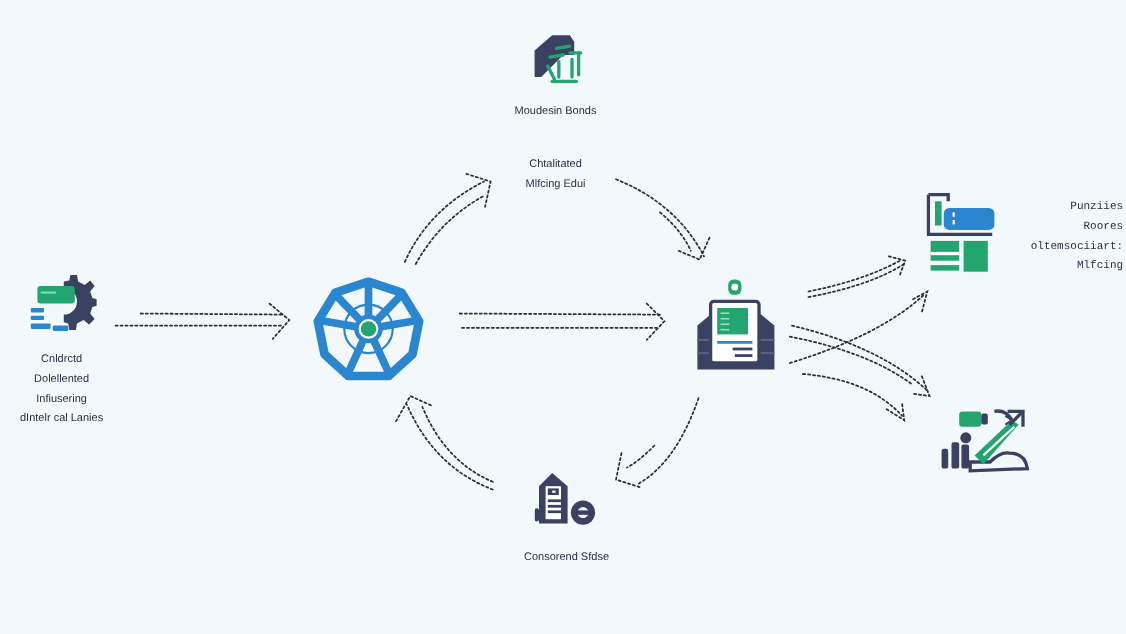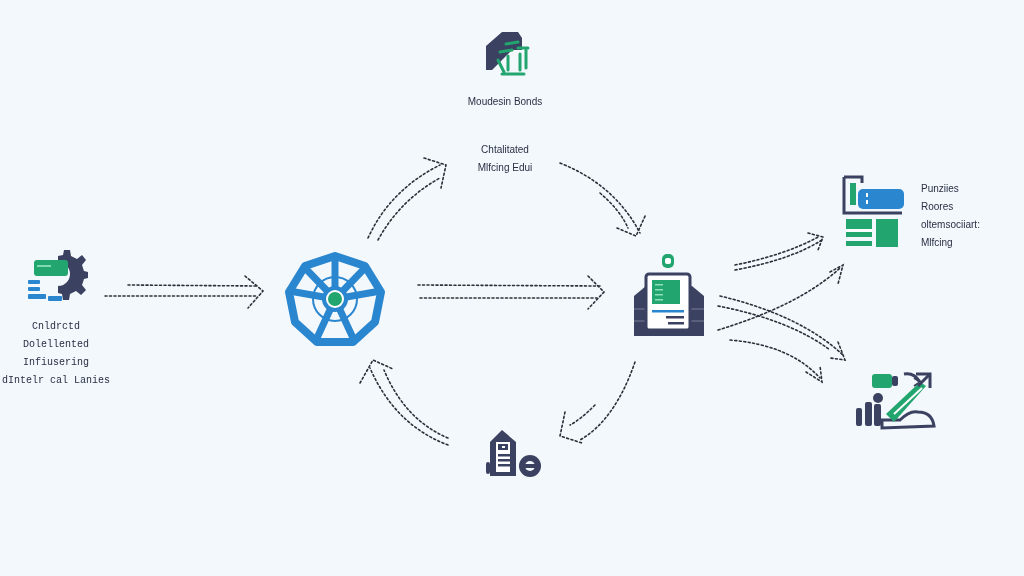--- a/index.html
+++ b/index.html
@@ -10,21 +10,21 @@
     position: relative;
   }
   .stage { position: absolute; left: 0; top: 0; width: 1024px; height: 576px; }
   svg.arrows { position: absolute; left: 0; top: 0; width: 1024px; height: 576px; }
   .arrow-path { fill: none; stroke: #2c2f3a; stroke-width: 1.6; stroke-dasharray: 2 2.5; stroke-linecap: round; }
   .node { position: absolute; }
   .label {
     position: absolute; color: #2a2f45; font-size: 10px; line-height: 18px;
     text-align: center; white-space: nowrap;
   }
-  .label.left { text-align: left; }
+  .label.left { text-align: right; font-family: Liberation Mono, monospace; }
   .icon { position: absolute; }
 </style>
 </head>
 <body>
 
 <div class="stage">
 
   <svg class="arrows" viewBox="0 0 1024 576">
 
     <g>
@@ -83,21 +83,21 @@
   <div class="node">
     <svg class="icon" style="left:24px; top:246px; width:64px; height:62px;" viewBox="0 0 64 62">
       <path d="M40 4 L46 4 L47 10 L53 13 L58 9 L62 14 L58 19 L60 25 L64 26 L64 32 L60 33 L58 39 L62 44 L57 49 L52 45 L46 48 L45 54 L39 54 L38 48 L34 47 L34 40 A12 12 0 1 0 34 16 L34 10 L39 9 Z" fill="#3b4160"></path>
       <rect x="10" y="14" width="34" height="16" rx="3" fill="#22a56e"></rect>
       <rect x="13" y="19" width="14" height="2" fill="#7fd9b1"></rect>
       <rect x="4" y="34" width="12" height="4" rx="1" fill="#2a86cf"></rect>
       <rect x="4" y="41" width="12" height="4" rx="1" fill="#2a86cf"></rect>
       <rect x="4" y="48" width="18" height="5" rx="1" fill="#2a86cf"></rect>
       <rect x="24" y="50" width="14" height="5" rx="1" fill="#2a86cf"></rect>
     </svg>
-    <div class="label" style="left:0px; top:318px; width:112px;font-family:Liberation Mono, monospace;">
+    <div class="label" style="left:0px; top:318px; width:112px;">
       <div>Cnldrctd</div>
       <div>Dolellented</div>
       <div>Infiusering</div>
       <div>dIntelr cal Lanies</div>
     </div>
   </div>
 
   <div class="node">
     <svg class="icon" style="left:283px; top:252px; width:104px; height:94px;" viewBox="0 0 104 94">
       <polygon points="52,4 82,14 98,40 92,70 70,90 34,90 12,70 6,40 22,14" fill="none" stroke="#2a86cf" stroke-width="8" stroke-linejoin="round"></polygon>
@@ -167,20 +167,21 @@
       <rect x="12" y="18" width="10" height="6" fill="#3b4160"></rect>
       <rect x="16" y="20" width="3" height="2" fill="#ffffff"></rect>
       <rect x="12" y="28" width="12" height="2.5" fill="#3b4160"></rect>
       <rect x="12" y="33" width="12" height="2.5" fill="#3b4160"></rect>
       <rect x="12" y="38" width="12" height="2.5" fill="#3b4160"></rect>
       <circle cx="44" cy="40" r="11" fill="#3b4160"></circle>
       <circle cx="44" cy="40" r="5" fill="#f3f8fc"></circle>
       <rect x="38" y="38" width="12" height="4" fill="#3b4160"></rect>
     </svg>
     <div class="label" style="left:430px; top:498px; width:170px;">
+      <div>Consorend Sfdse</div>
     </div>
   </div>
 
   <div class="node">
     <svg class="icon" style="left:842px; top:175px; width:68px; height:74px;" viewBox="0 0 68 74">
       <path d="M2 2 L20 2 L20 8" fill="none" stroke="#3b4160" stroke-width="3"></path>
       <path d="M2 2 L2 38 L60 38" fill="none" stroke="#3b4160" stroke-width="3"></path>
       <rect x="8" y="8" width="6" height="22" fill="#22a56e"></rect>
       <rect x="16" y="14" width="46" height="20" rx="5" fill="#2a86cf"></rect>
       <rect x="24" y="18" width="2" height="4" fill="#ffffff"></rect>

